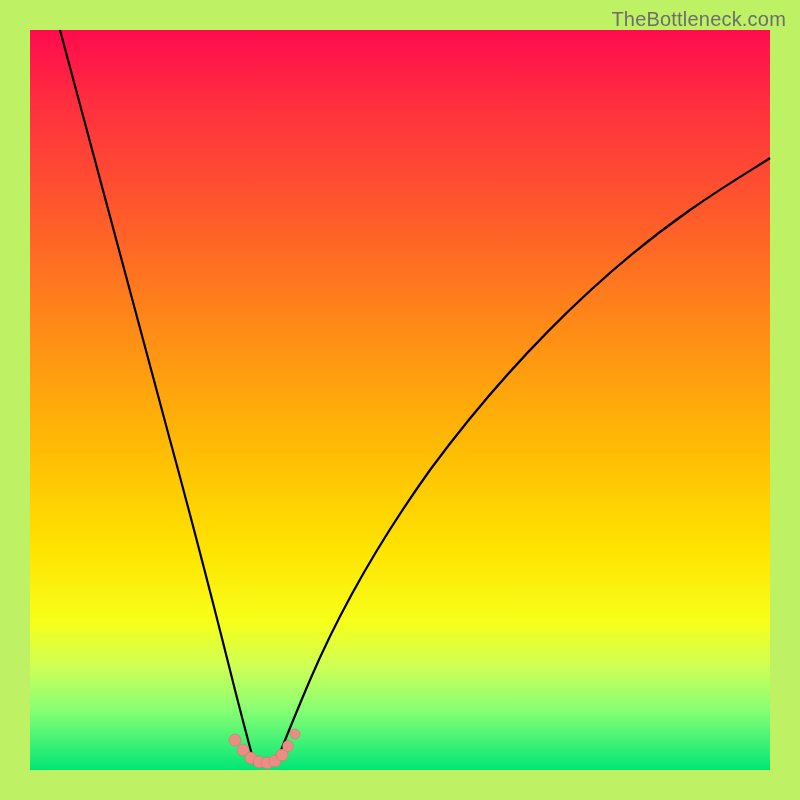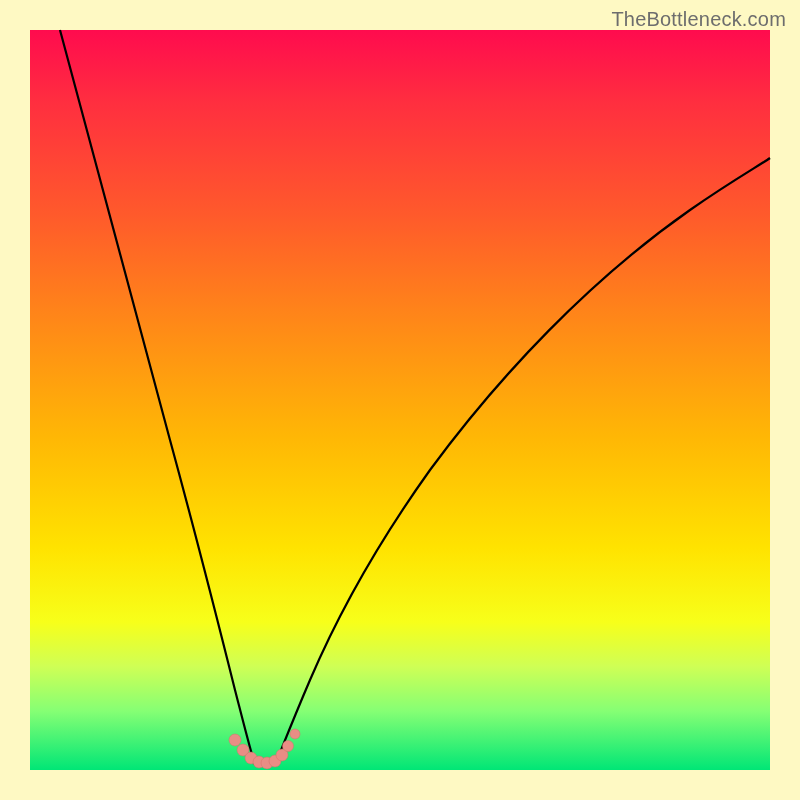--- a/index.html
+++ b/index.html
@@ -7,21 +7,21 @@
     padding: 0;
     width: 800px;
     height: 800px;
     background: #000;
     font-family: Arial, Helvetica, sans-serif;
     overflow: hidden;
   }
   .outer {
     width: 800px;
     height: 800px;
-    background: #fef9c3;
+    background: #bef264;
     position: relative;
   }
   .plot-area {
     position: absolute;
     left: 30px;
     top: 30px;
     width: 740px;
     height: 740px;
     
     background: linear-gradient(

